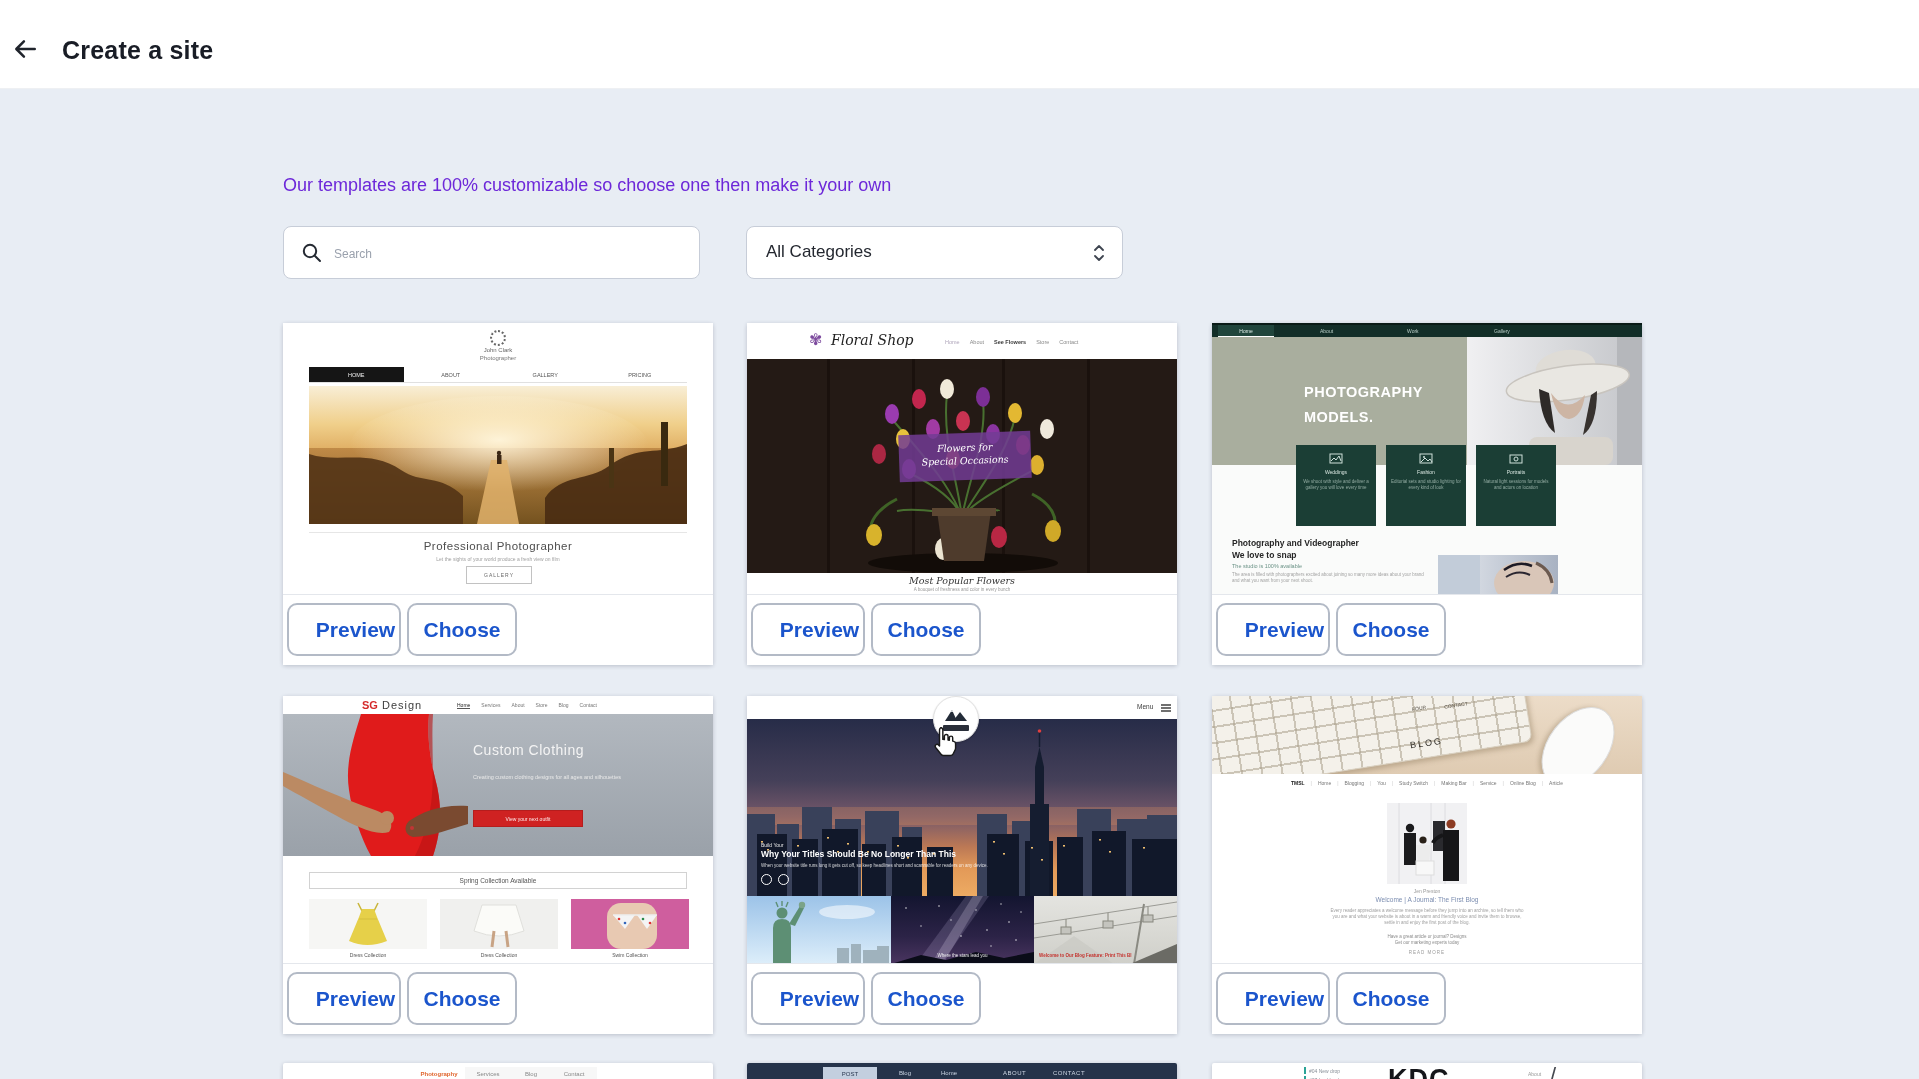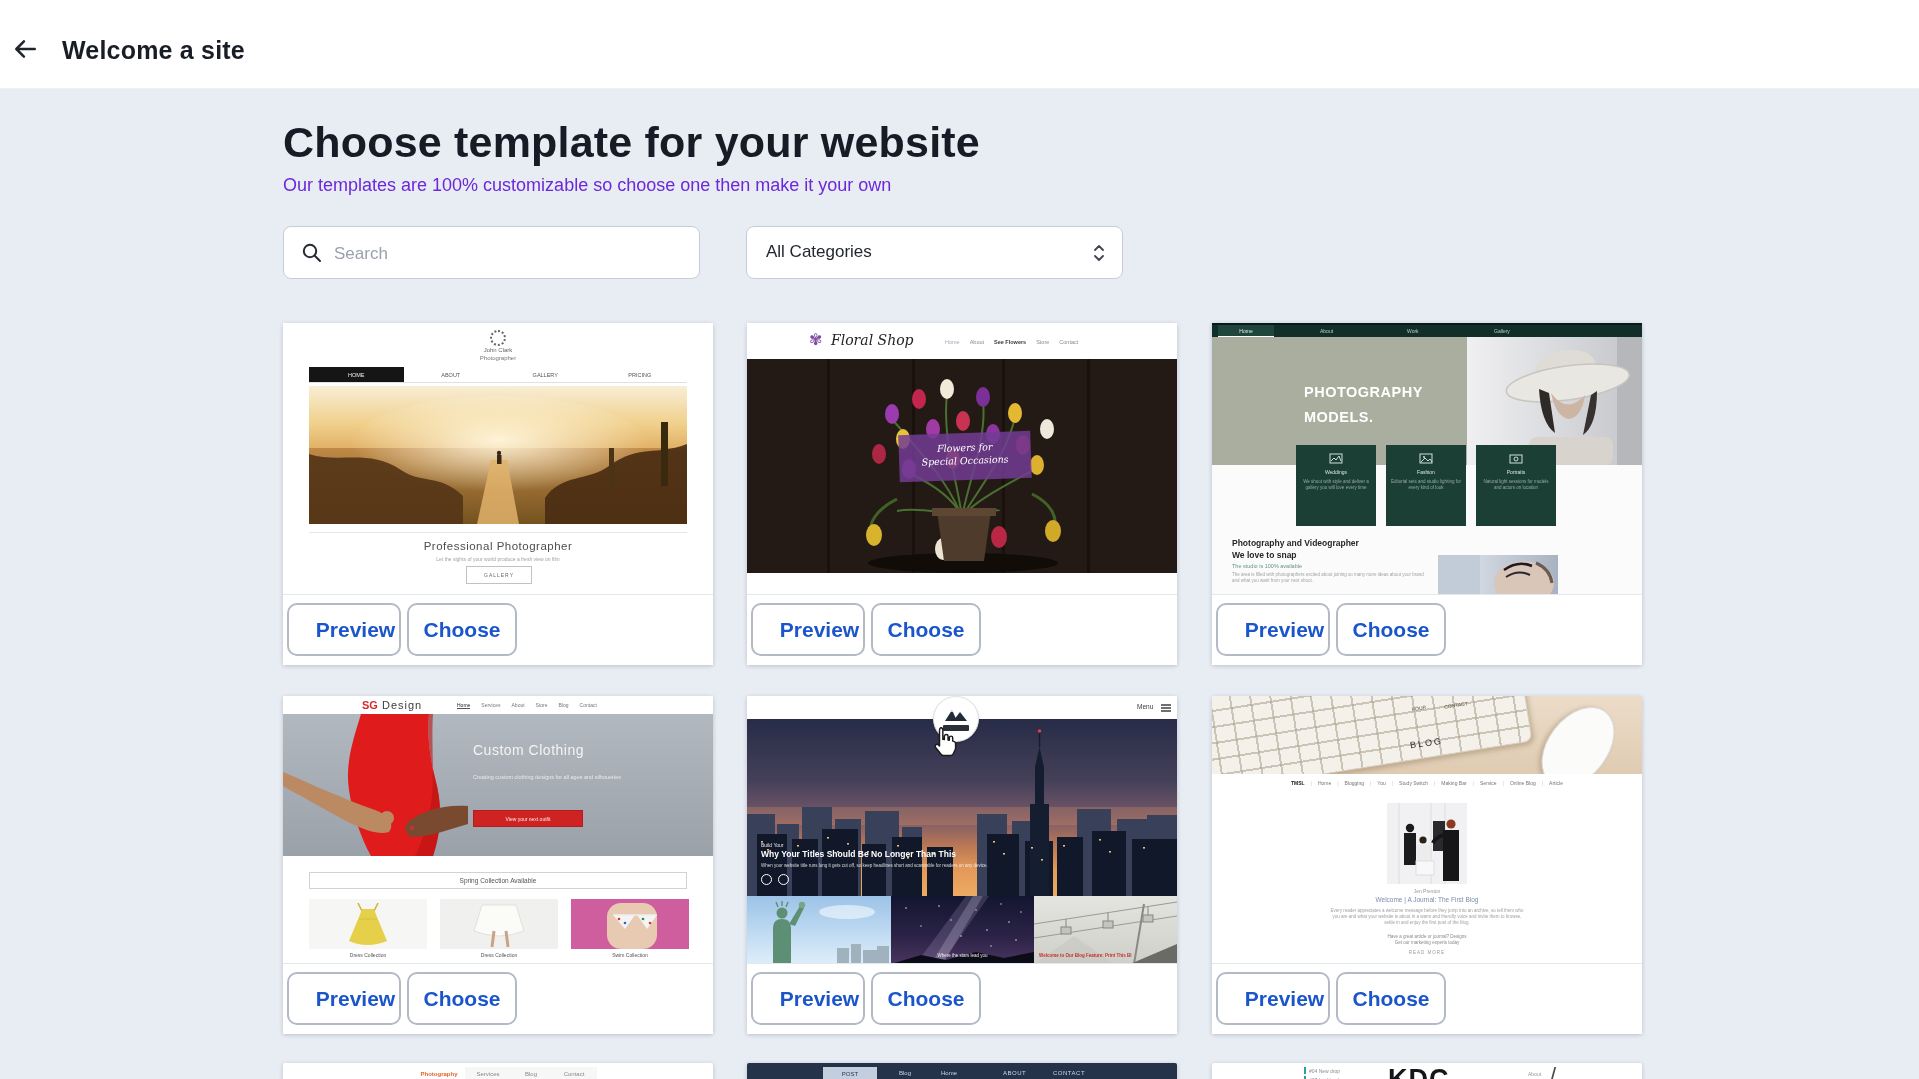--- a/index.html
+++ b/index.html
@@ -11,21 +11,21 @@
   .txc{text-align:center;}
   
   .appbar{position:absolute;left:0;top:0;width:1919px;height:88px;background:#ffffff;border-bottom:1px solid #eef0f3;}
   .appbar-title{position:absolute;left:62px;top:36px;font-size:25px;font-weight:bold;color:#191d26;letter-spacing:.2px;}
   .backbtn{position:absolute;left:10px;top:36px;width:30px;height:28px;display:flex;align-items:center;justify-content:center;cursor:pointer;background:none;border:none;padding:0;}
   
   .h1{position:absolute;left:283px;top:118px;font-size:43px;font-weight:bold;color:#171b25;letter-spacing:.2px;}
   .sub{position:absolute;left:283px;top:175px;font-size:18px;color:#6d28d9;}
   
   .searchbox{position:absolute;left:283px;top:226px;width:417px;height:53px;background:#fff;border:1px solid #c7cdd8;border-radius:8px;box-sizing:border-box;}
-  .searchbox input{position:absolute;left:48px;top:1px;width:350px;height:49px;border:none;outline:none;font-size:17px;color:#6d28d9;font-family:"Liberation Sans",sans-serif;background:transparent;}
+  .searchbox input{position:absolute;left:48px;top:1px;width:350px;height:49px;border:none;outline:none;font-size:12px;color:#6d28d9;font-family:"Liberation Sans",sans-serif;background:transparent;}
   .searchbox input::placeholder{color:#9aa1ad;}
   .sicon{position:absolute;left:16px;top:14px;}
   .dropdown{position:absolute;left:746px;top:226px;width:377px;height:53px;background:#fff;border:1px solid #c7cdd8;border-radius:8px;box-sizing:border-box;cursor:pointer;}
   .dropdown .val{position:absolute;left:19px;top:15px;font-size:17px;color:#23272f;}
   .dropdown .step{position:absolute;right:14px;top:14px;}
   
   .card{position:absolute;background:#fff;border-radius:2px;box-shadow:0 1px 4px rgba(22,32,54,.22);}
   .thumb{position:absolute;left:0;top:0;overflow:hidden;background:#fff;}
   .cardfoot{position:absolute;left:0;right:0;bottom:0;height:70px;border-top:1px solid #e4e7ec;background:#fff;}
   .btn{position:absolute;top:8px;height:53px;background:#fff;border:2px solid #b3bac6;border-radius:10px;
@@ -43,24 +43,23 @@
 <div id="screen">
 
   <div class="appbar">
     <button class="backbtn">
       <span>
         <svg width="28" height="26" viewBox="0 0 24 24">
             <path d="M21 12H4.5M11 5l-7 7 7 7" stroke="#20242c" stroke-width="2.3" fill="none" stroke-linecap="round" stroke-linejoin="round"></path>
           </svg>
       </span>
     </button>
-    <div class="appbar-title">Welcome a site</div>
-  </div>
-
-  <div class="h1">Choose template for your website</div>
+    <div class="appbar-title">Create a site</div>
+  </div>
+
   <div class="sub">Our templates are 100% customizable so choose one then make it your own</div>
 
   <div class="searchbox">
     <span class="sicon">
       <svg width="24" height="24" viewBox="0 0 24 24">
           <circle cx="10" cy="10" r="6.2" stroke="#252a33" stroke-width="2" fill="none"></circle>
           <line x1="15" y1="15" x2="20" y2="20" stroke="#252a33" stroke-width="2" stroke-linecap="round"></line>
         </svg>
     </span>
     <input type="text" placeholder="Search" style="">
@@ -173,20 +172,24 @@
             <ellipse cx="196" cy="190" rx="8" ry="11" fill="#ece5d2"></ellipse>
           <ellipse cx="252" cy="178" rx="8" ry="11" fill="#b82744"></ellipse>
             <ellipse cx="306" cy="172" rx="8" ry="11" fill="#d0a928"></ellipse>
         </g>
         <path d="M190,152 h54 l-7,50 h-40 Z" fill="#4e3b2c"></path>
           <rect x="185" y="149" width="64" height="8" fill="#5d4733"></rect>
       </svg>
       <div class="ab txc serifit" style="left:152px;top:110px;width:132px;height:47px;background:rgba(114,60,148,.85);transform:rotate(-2deg);color:#fff;">
         <div style="font-size:9.5px;margin-top:9px;">Flowers for</div>
         <div style="font-size:9.5px;margin-top:2px;">Special Occasions</div>
+      </div>
+      <div class="ab" style="left:0;top:250px;width:430px;height:22px;background:#fff;">
+        <div class="txc serifit" style="font-size:9.5px;color:#333;margin-top:2px;">Most Popular Flowers</div>
+        <div class="txc" style="font-size:4.5px;color:#999;margin-top:1px;">A bouquet of freshness and color in every bunch</div>
       </div>
     </div>
     <div class="cardfoot">
       <button class="btn prev">Preview</button>
       <button class="btn choose">Choose</button>
     </div>
   </div>
 
   <div class="card" style="left:1212px;top:323px;width:430px;height:342px;">
     <div class="thumb" style="width:430px;height:272px;background:#fafbfa;">

